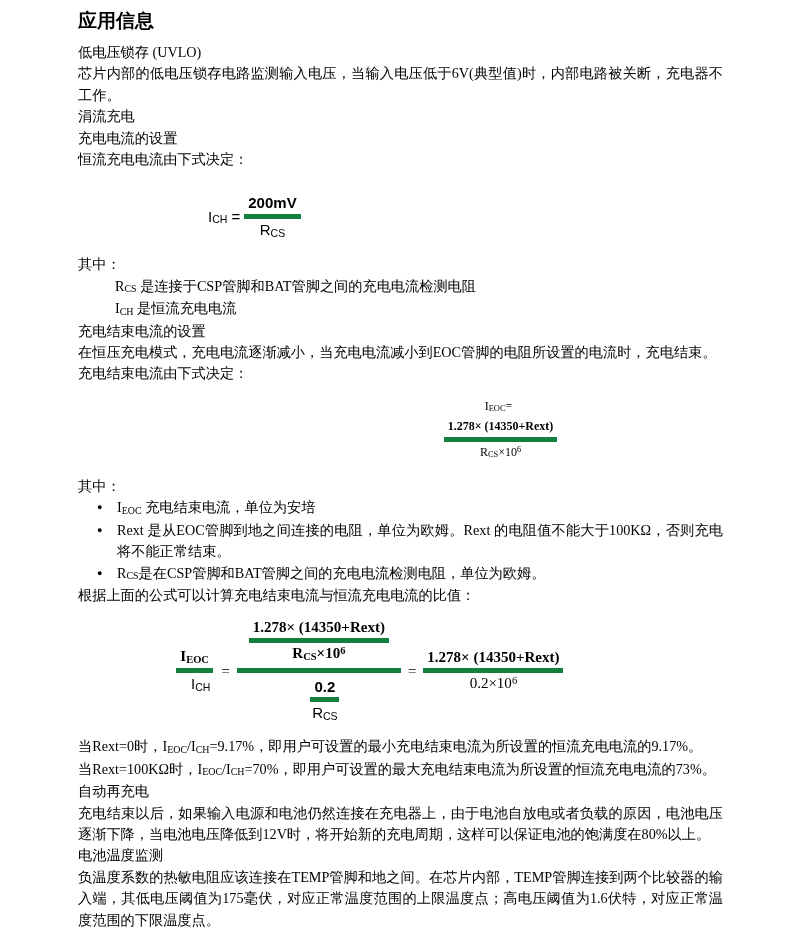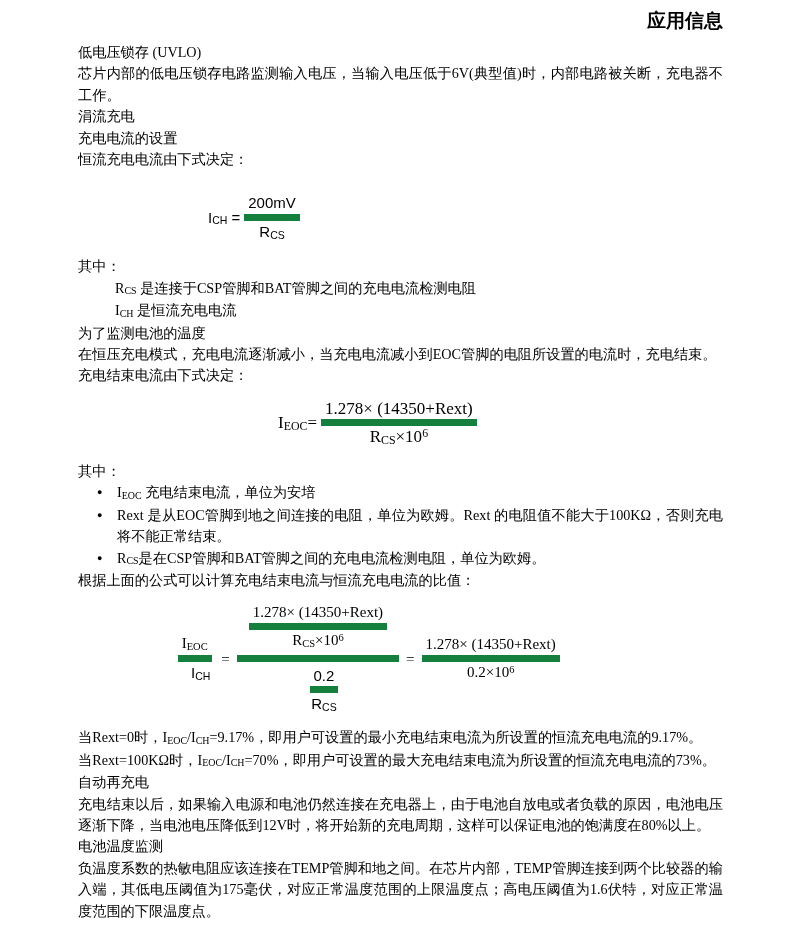--- a/index.html
+++ b/index.html
@@ -10,45 +10,46 @@
     font-size:14.2px;
     line-height:21.4px;
     color:#000;
     text-align:justify;
   }
   h1{
     font-size:19px;
     line-height:26px;
     font-weight:bold;
     margin:2px 0 8px 0;
-    text-align:right;
+    text-align:left;
   }
   p{margin:0;}
   .h{font-weight:normal;text-align:left;}
   .indent{margin-left:37px;text-align:left;}
   .bullet{display:flex;}
   .bullet .marker{
     flex:none;width:20px;margin-left:19px;
     font-size:9px;line-height:21.4px;text-align:left;
   }
   .bullet .btext{flex:1;text-align:justify;}
   sub{font-size:0.7em;vertical-align:baseline;position:relative;top:0.14em;}
   sup{font-size:0.7em;vertical-align:baseline;position:relative;top:-0.45em;}
   .f-row{display:flex;align-items:center;text-align:left;}
   .frac{display:inline-flex;flex-direction:column;align-items:center;text-align:center;}
-  .frac > .num{border-bottom:7px solid #15803d;padding:0 4px 1px 4px;}
+  .frac > .num{border-bottom:5px solid #15803d;padding:0 4px 1px 4px;font-weight:bold;}
   .frac > .den{padding:1px 4px 0 4px;}
   .f1{
     font-family:"Liberation Sans","DejaVu Sans",sans-serif;
     font-size:15px;line-height:20px;
     margin:23px 0 13px 130px;
   }
   .f2{
-    font-size:17px;line-height:19px;
+    font-size:12px;line-height:19px;
     margin:12px 0 13px 200px;
+    flex-direction:column;
   }
   .f3{
     font-size:15px;line-height:19px;
     margin:10px 0 10px 97px;
   }
   .sans{font-family:"Liberation Sans","DejaVu Sans",sans-serif;margin-left:12px;}
   .eq{margin:0 7px;}
   .lhs{margin-right:4px;}
   .big > .num{padding:2px 12px 4px 12px;}
   .big > .den{padding:4px 12px 2px 12px;}
@@ -73,21 +74,21 @@
     <span class="frac">
       <span class="num"><span>200mV</span></span>
       <span class="den"><span>R</span><sub>CS</sub></span>
     </span>
   </div>
 
   <p>其中：</p>
   <p class="indent"><span>R</span><sub>CS</sub><span> 是连接于CSP管脚和BAT管脚之间的充电电流检测电阻</span></p>
   <p class="indent"><span>I</span><sub>CH</sub><span> 是恒流充电电流</span></p>
 
-  <p class="h">为了监测电池的温度</p>
+  <p class="h">充电结束电流的设置</p>
   <p>在恒压充电模式，充电电流逐渐减小，当充电电流减小到EOC管脚的电阻所设置的电流时，充电结束。</p>
   <p>充电结束电流由下式决定：</p>
 
   <div class="f-row f2">
     <span class="lhs"><span>I</span><sub>EOC</sub><span>= </span></span>
     <span class="frac">
       <span class="num"><span>1.278× (14350+Rext)</span></span>
       <span class="den"><span>R</span><sub>CS</sub><span>×10</span><sup>6</sup></span>
     </span>
   </div>

